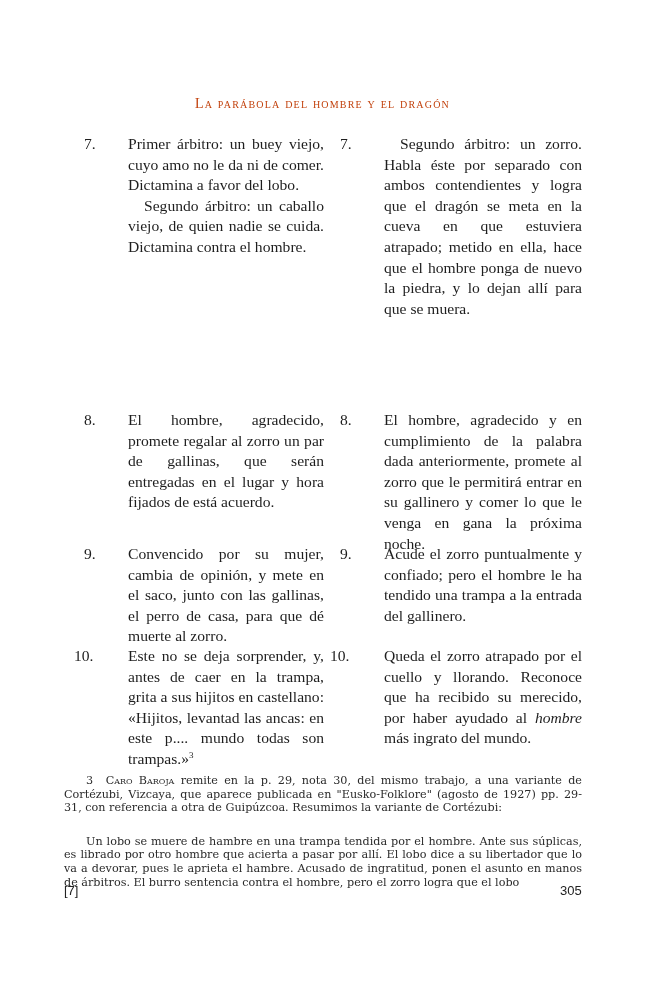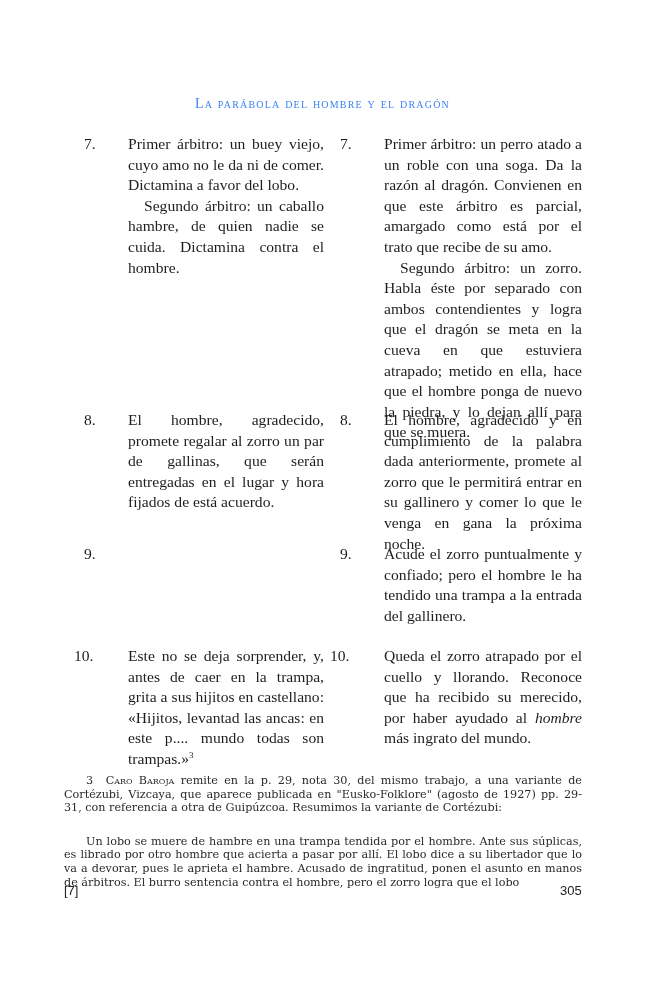--- a/index.html
+++ b/index.html
@@ -1,19 +1,19 @@
 <!DOCTYPE html>
 <html><head>
 <meta charset="utf-8">
 <style>
   html, body { margin: 0; padding: 0; background: #ffffff; }
   body { width: 645px; height: 1000px; position: relative; overflow: hidden;
          font-family: "Liberation Serif", "DejaVu Serif", serif; color: #1e1e1e; }
   .running-head { position: absolute; top: 96px; left: 0; width: 645px; text-align: center;
-         font-size: 14px; letter-spacing: 1.2px; font-variant: small-caps; color: #3b82f6; }
+         font-size: 14px; letter-spacing: 1.2px; font-variant: small-caps; color: #c2410c; }
   .col { position: absolute; top: 134px; }
   .col-left { left: 84px; width: 240px; }
   .col-right { left: 340px; width: 242px; }
   .item { position: absolute; left: 0; width: 100%; font-size: 15.6px; line-height: 20.6px; }
   .item .num { position: absolute; left: 0; top: 0; width: 28px; text-align: left; }
   .item .num.two { left: -10px; }
   .item .body { margin-left: 44px; text-align: justify; hyphens: none; }
   .item .body p { margin: 0; }
   .item .body p.indent { text-indent: 16px; }
   .sup { font-size: 9px; vertical-align: super; line-height: 0; }
@@ -32,45 +32,47 @@
 </head>
 <body>
 
 <div class="running-head">La parábola del hombre y el dragón</div>
 
 <div class="col col-left">
   <div class="item" style="top:0px">
     <span class="num">7.</span>
     <div class="body">
       <p>Primer árbitro: un buey viejo, cuyo amo no le da ni de comer. Dictamina a favor del lobo.</p>
-      <p class="indent">Segundo árbitro: un caballo hambre, de quien nadie se cuida. Dictamina contra el hombre.</p>
+      <p class="indent">Segundo árbitro: un caballo viejo, de quien nadie se cuida. Dictamina contra el hombre.</p>
     </div>
   </div>
   <div class="item" style="top:276px">
     <span class="num">8.</span>
     <div class="body">
       <p>El hombre, agradecido, promete regalar al zorro un par de gallinas, que serán entregadas en el lugar y hora fijados de está acuerdo.</p>
     </div>
   </div>
   <div class="item" style="top:410px">
     <span class="num">9.</span>
+    <div class="body">
+      <p>Convencido por su mujer, cambia de opinión, y mete en el saco, junto con las gallinas, el perro de casa, para que dé muerte al zorro.</p>
+    </div>
   </div>
   <div class="item" style="top:512px">
     <span class="num two">10.</span>
     <div class="body">
       <p><span>Este no se deja sorprender, y, antes de caer en la trampa, grita a sus hijitos en castellano: «Hijitos, levantad las ancas: en este p.... mundo todas son trampas.»</span><span class="sup">3</span></p>
     </div>
   </div>
 </div>
 
 <div class="col col-right">
   <div class="item" style="top:0px">
     <span class="num">7.</span>
     <div class="body">
-      <p>Primer árbitro: un perro atado a un roble con una soga. Da la razón al dragón. Convienen en que este árbitro es parcial, amargado como está por el trato que recibe de su amo.</p>
       <p class="indent">Segundo árbitro: un zorro. Habla éste por separado con ambos contendientes y logra que el dragón se meta en la cueva en que estuviera atrapado; metido en ella, hace que el hombre ponga de nuevo la piedra, y lo dejan allí para que se muera.</p>
     </div>
   </div>
   <div class="item" style="top:276px">
     <span class="num">8.</span>
     <div class="body">
       <p>El hombre, agradecido y en cumplimiento de la palabra dada anteriormente, promete al zorro que le permitirá entrar en su gallinero y comer lo que le venga en gana la próxima noche.</p>
     </div>
   </div>
   <div class="item" style="top:410px">

